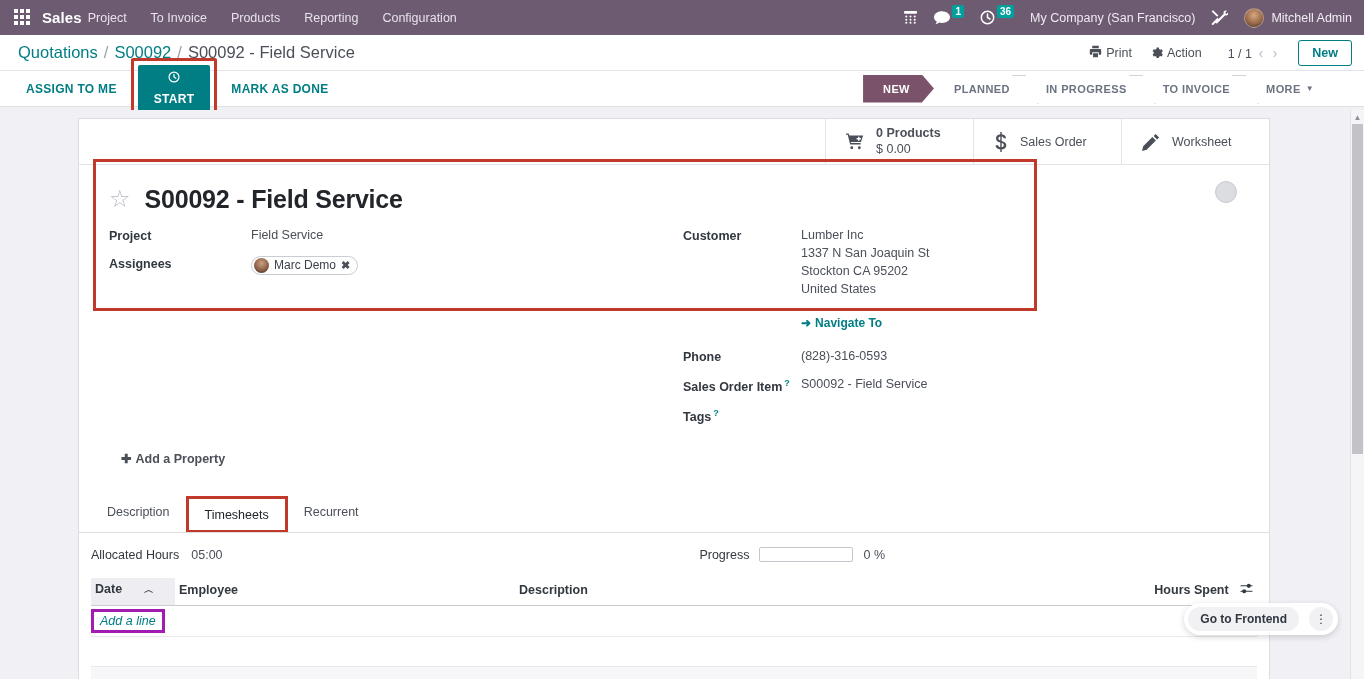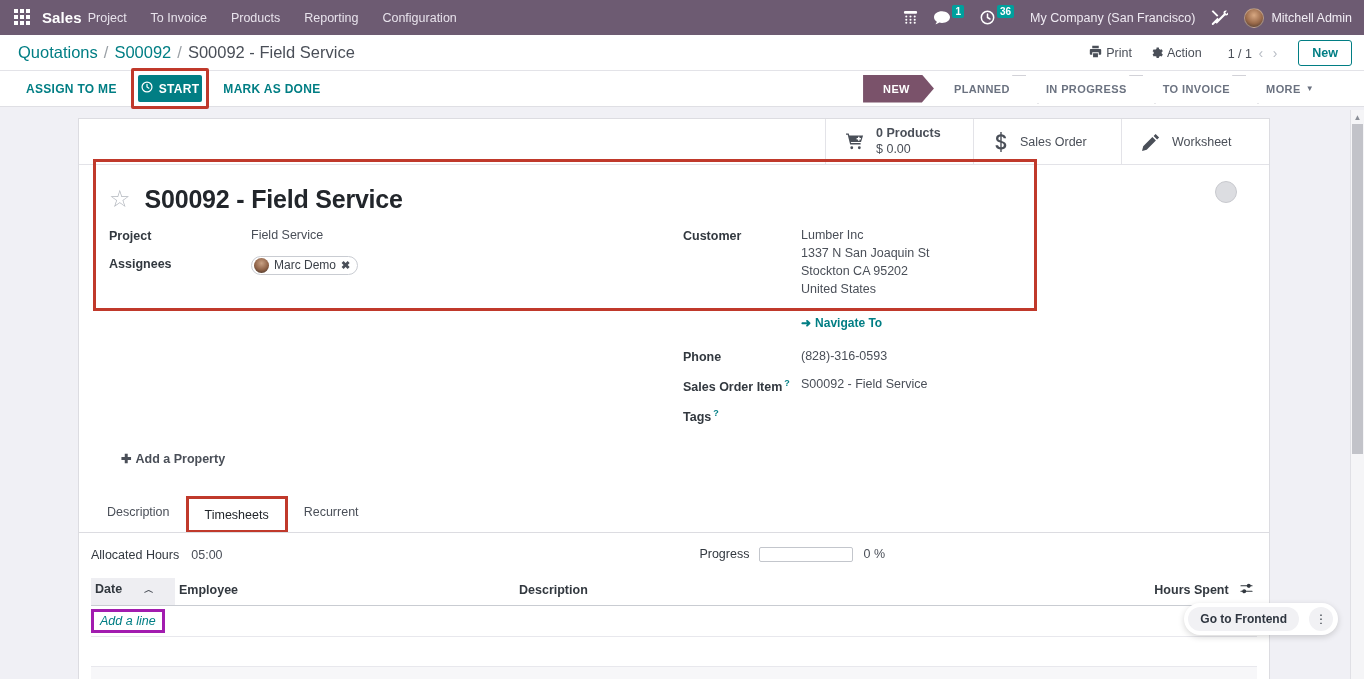--- a/index.html
+++ b/index.html
@@ -152,24 +152,25 @@
     display: inline-flex;
   }
   .start-btn {
     background: #017e84;
     color: #ffffff;
     font-size: 12px;
     font-weight: bold;
     letter-spacing: .3px;
     border: none;
     border-radius: 2px;
-    padding: 6px 3px;
+    padding: 6px 16px;
     cursor: pointer;
     display: flex; align-items: center; gap: 6px;
     font-family: "Liberation Sans", sans-serif;
+    flex-direction: column;
   }
   .status-pipeline {
     margin-left: auto;
     display: flex;
     align-items: stretch;
     height: 28px;
     margin-right: 34px;
   }
   .st {
     display: flex; align-items: center;
@@ -307,21 +308,21 @@
     position: relative; background: transparent;
   }
   .tab.active { border-color: #dcdce1; background: #fff; color: #22262b; }
   .tab-hl { border: 3px solid #c0392b; padding: 0; }
   .tab-hl .tab { border-color: transparent; }
 
   .tab-pane { padding: 14px 12px 0 12px; }
   .summary-row { display: flex; align-items: center; margin-bottom: 16px; }
   .sum-lbl { font-size: 12.5px; font-weight: normal; color: #32383f; margin-right: 12px; }
   .sum-val { font-size: 12.5px; color: #4a4f58; }
-  .progress-grp { margin-left: auto; display: flex; gap: 10px; margin-right: 372px; }
+  .progress-grp { margin-left: auto; display: flex; align-items: center; gap: 10px; margin-right: 372px; }
   .pbar {
     width: 94px; height: 15px; border: 1px solid #c3c6cc; background: #fff; border-radius: 2px;
   }
   .pbar-fill { height: 100%; background: #017e84; width: 0%; }
 
   table.lines { width: 100%; border-collapse: collapse; }
   table.lines th {
     font-size: 12.5px; font-weight: bold; color: #32383f;
     text-align: left; padding: 4px 4px 8px 4px;
     border-bottom: 1px solid #c9ccd2;

